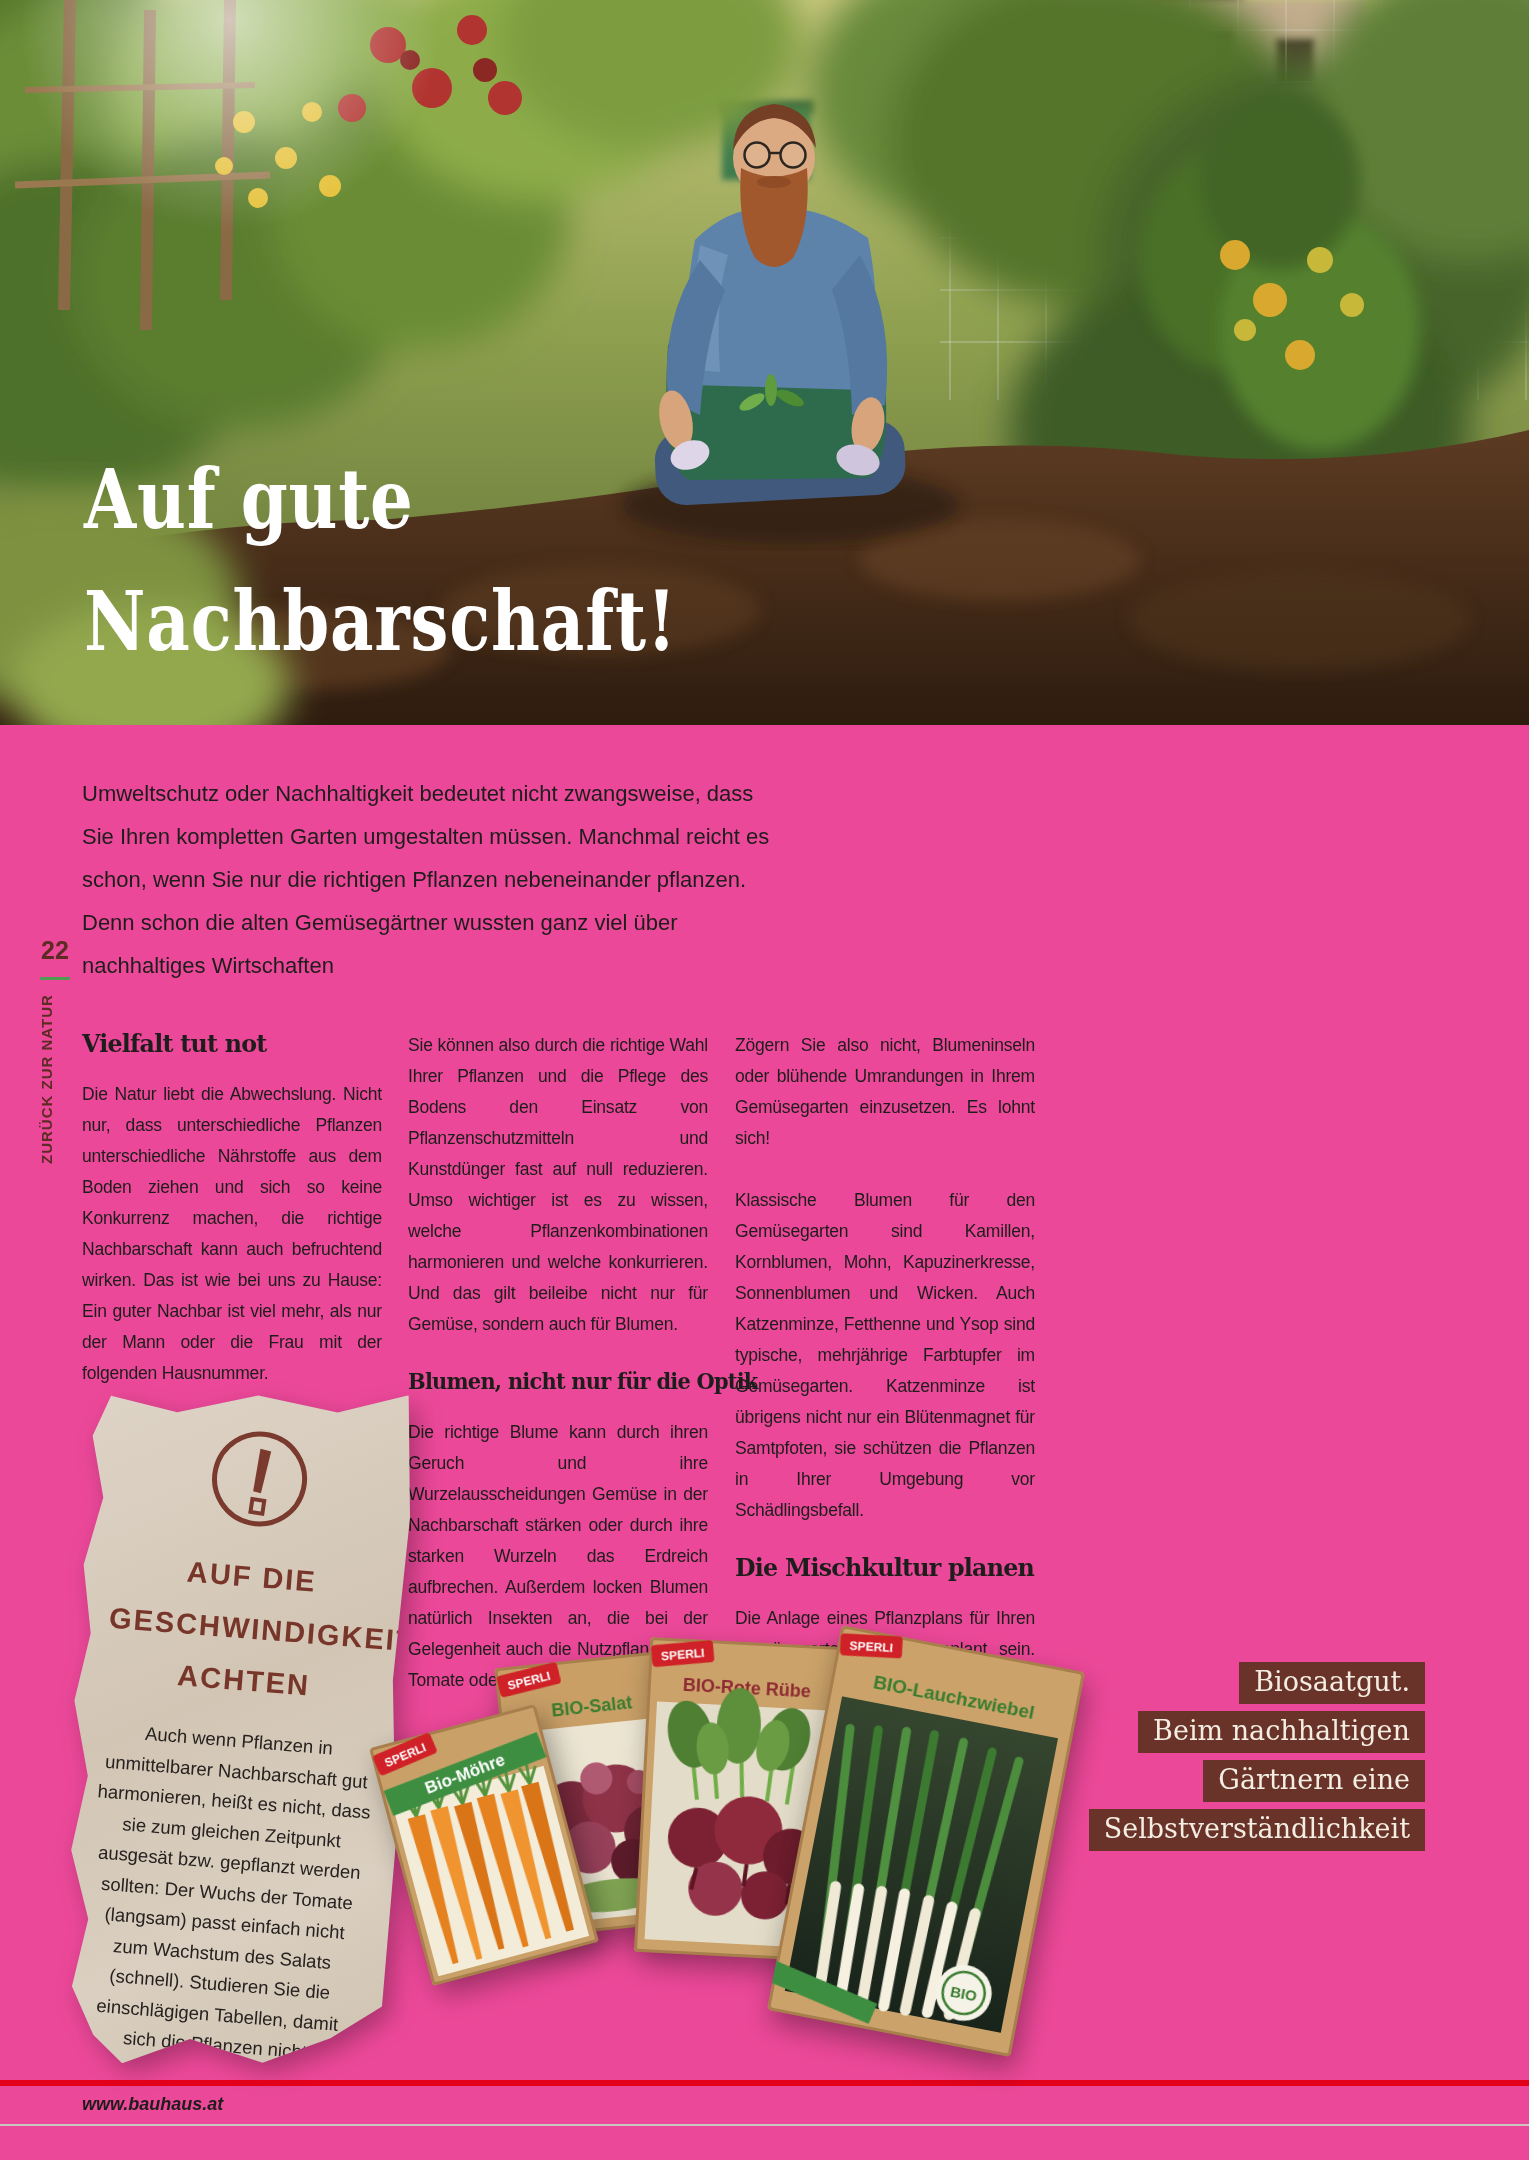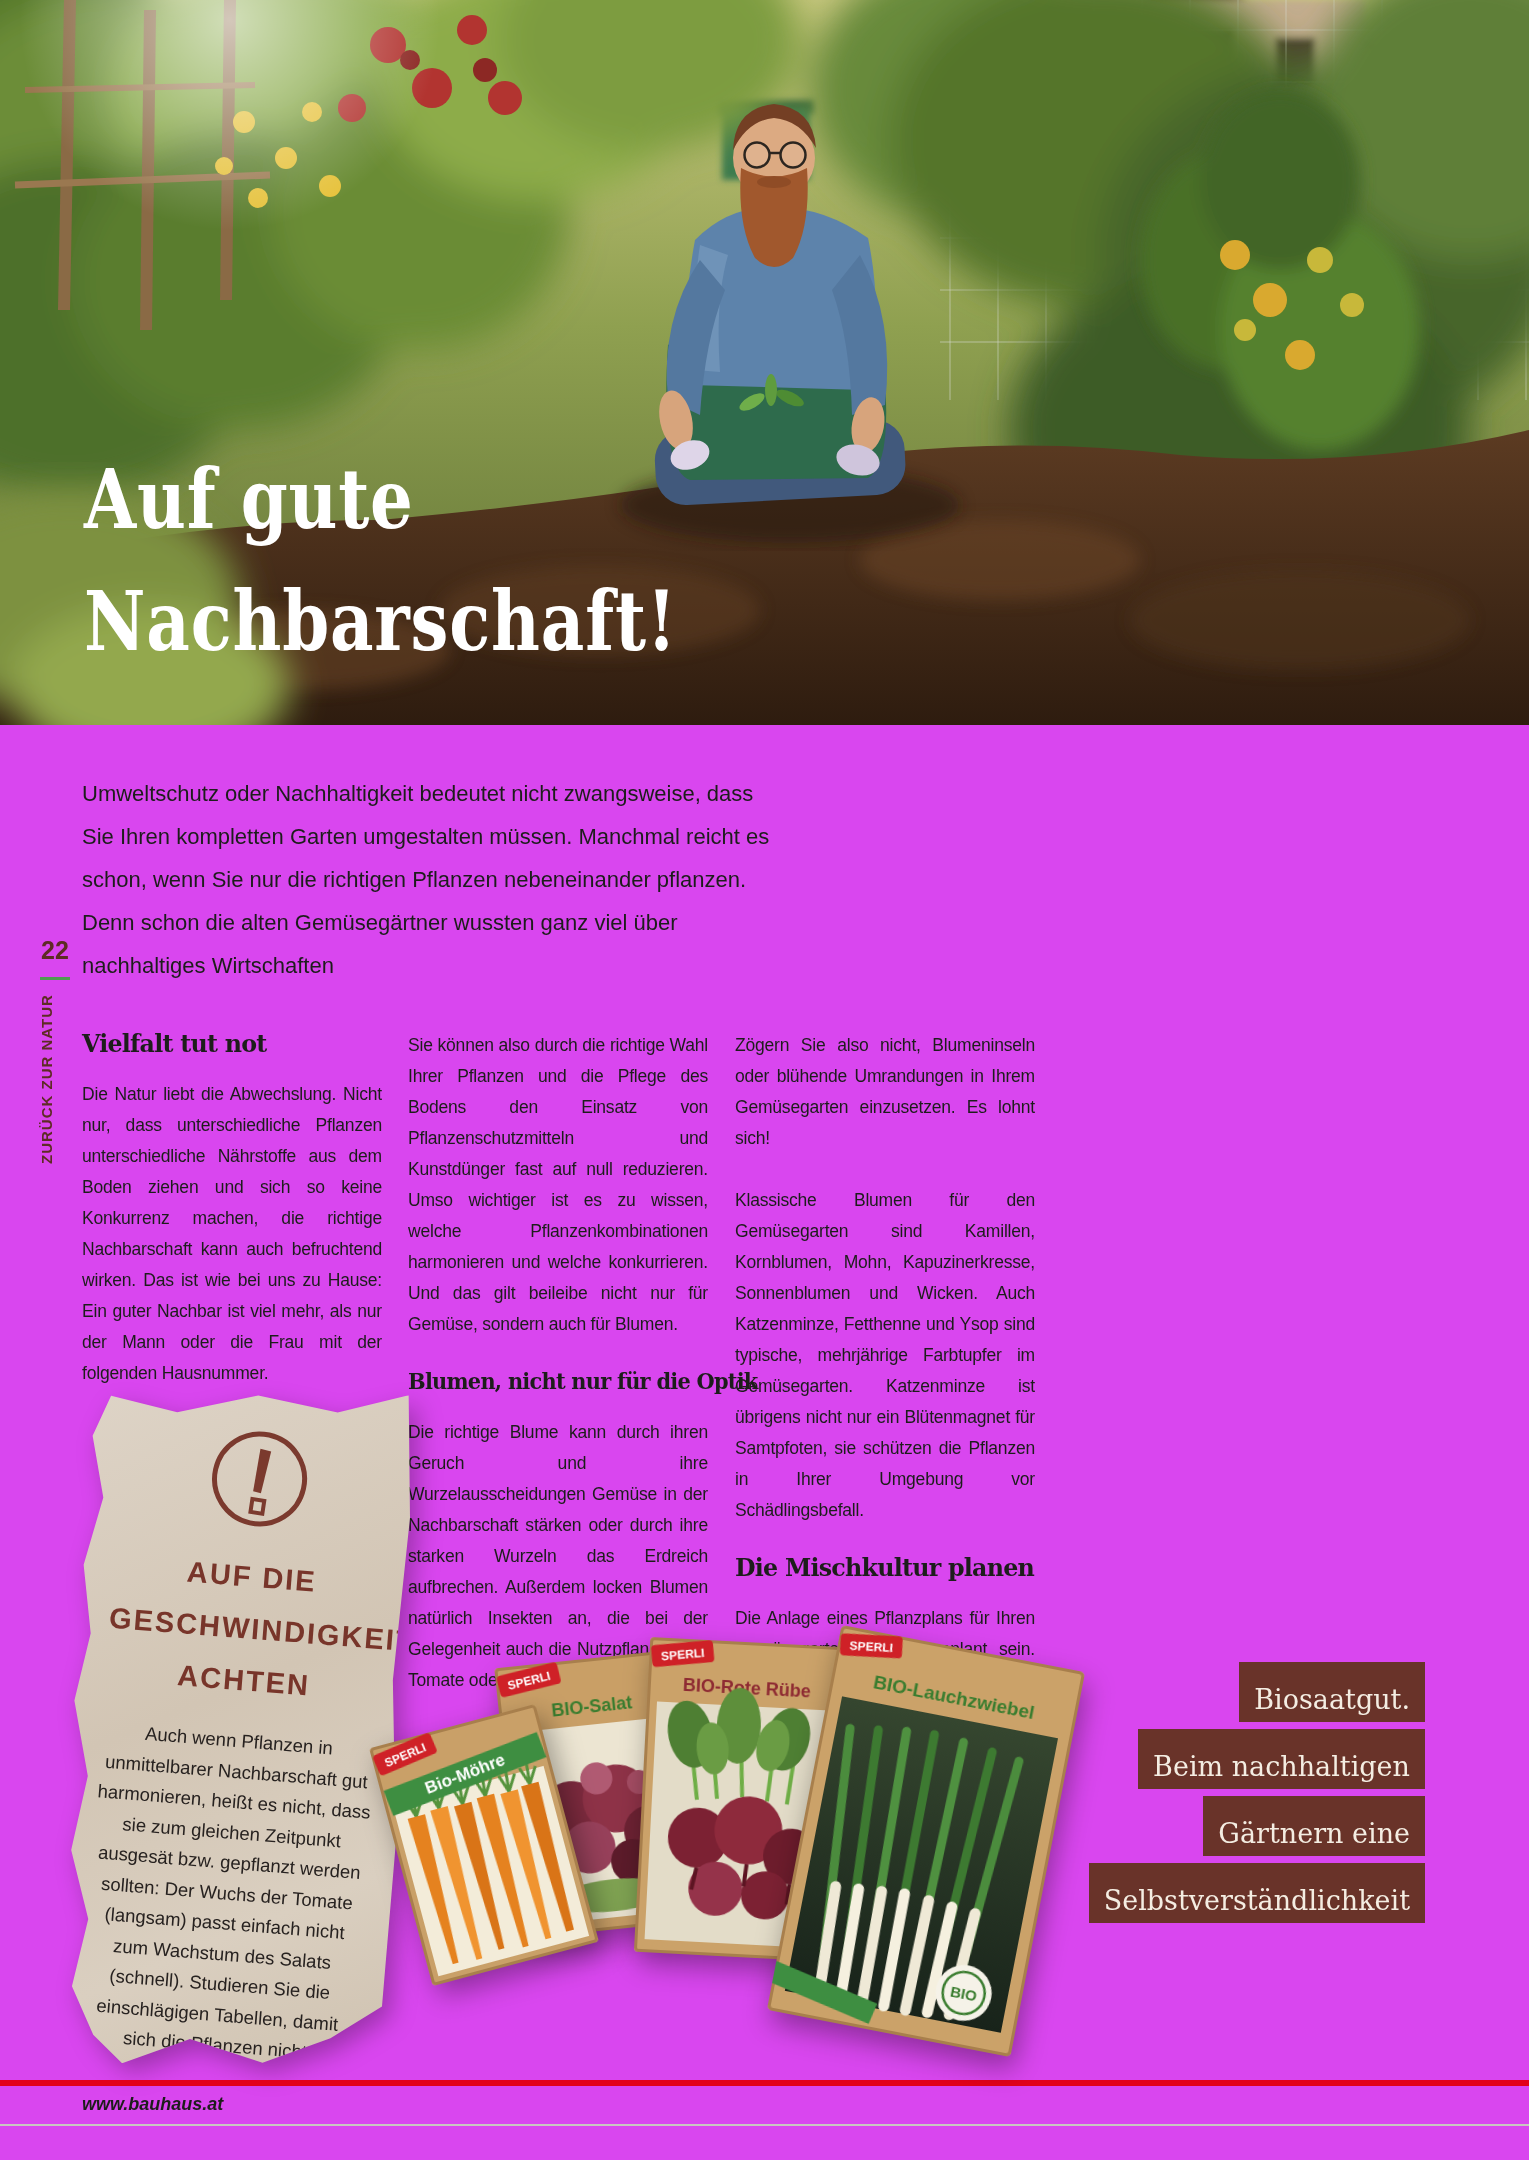--- a/index.html
+++ b/index.html
@@ -1,16 +1,16 @@
 <!DOCTYPE html>
 <html lang="de"><head>
 <meta charset="utf-8">
 <style>
   html,body{margin:0;padding:0;background:#9b9b9b;}
-  .page{position:relative;width:1529px;height:2160px;background:#d946ef;overflow:hidden;
+  .page{position:relative;width:1529px;height:2160px;background:#ec4899;overflow:hidden;
         font-family:"Liberation Sans",sans-serif;color:#1d1d1b;margin:0 auto;}
   
   .hero{position:absolute;left:0;top:0;width:1529px;height:725px;}
   .hero svg{display:block;width:100%;height:100%;}
   .hero-title{position:absolute;left:84px;top:438px;color:#ffffff;
       font-family:"DejaVu Serif",serif;font-weight:bold;font-size:82px;line-height:122px;
       transform:scaleX(.82);transform-origin:left top;letter-spacing:1px;white-space:nowrap;}
   
   .pagenum{position:absolute;left:41px;top:936px;font-size:25px;font-weight:bold;color:#5e2b24;}
   .pagenum-rule{position:absolute;left:40px;top:977px;width:30px;height:3px;background:#4f9b50;}
@@ -45,21 +45,21 @@
   .packet{position:absolute;filter:drop-shadow(5px 12px 14px rgba(0,0,0,.35));}
   .packet svg{display:block;}
   .p1{left:398px;top:1722px;transform:rotate(-15deg);z-index:3;}
   .p2{left:508px;top:1658px;transform:rotate(-6deg);z-index:2;}
   .p3{left:642px;top:1642px;transform:rotate(3deg);z-index:4;}
   .p4{left:802px;top:1645px;transform:rotate(11deg);z-index:5;}
   
   .promo{position:absolute;right:104px;top:1662px;display:flex;flex-direction:column;
          align-items:flex-end;gap:7px;z-index:6;}
   .promo-box{background:#693329;color:#f4ede2;font-family:"DejaVu Serif",serif;
-         font-size:27px;line-height:1;padding:24px 15px 9px 15px;white-space:nowrap;}
+         font-size:27px;line-height:1;padding:6px 15px 9px 15px;white-space:nowrap;}
   
   .product{position:absolute;left:1186px;top:1908px;font-size:19px;line-height:25px;z-index:6;}
   .product-name{font-weight:bold;margin-left:18px;}
   .product-line2{margin-left:9px;margin-top:1px;}
   .product-line3{margin-top:1px;}
   .product-line3 .it{font-style:italic;}
   .product-line3 .b{font-weight:bold;}
   .product-line3 span{margin-right:4px;}
   
   .footer-red{position:absolute;left:0;top:2080px;width:1529px;height:6px;background:#e2001a;}

